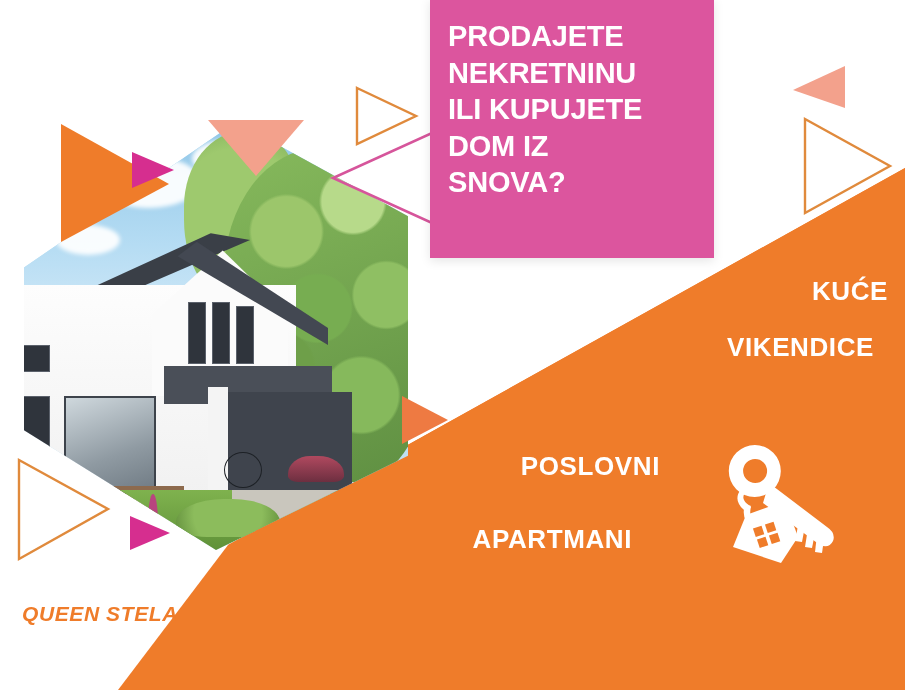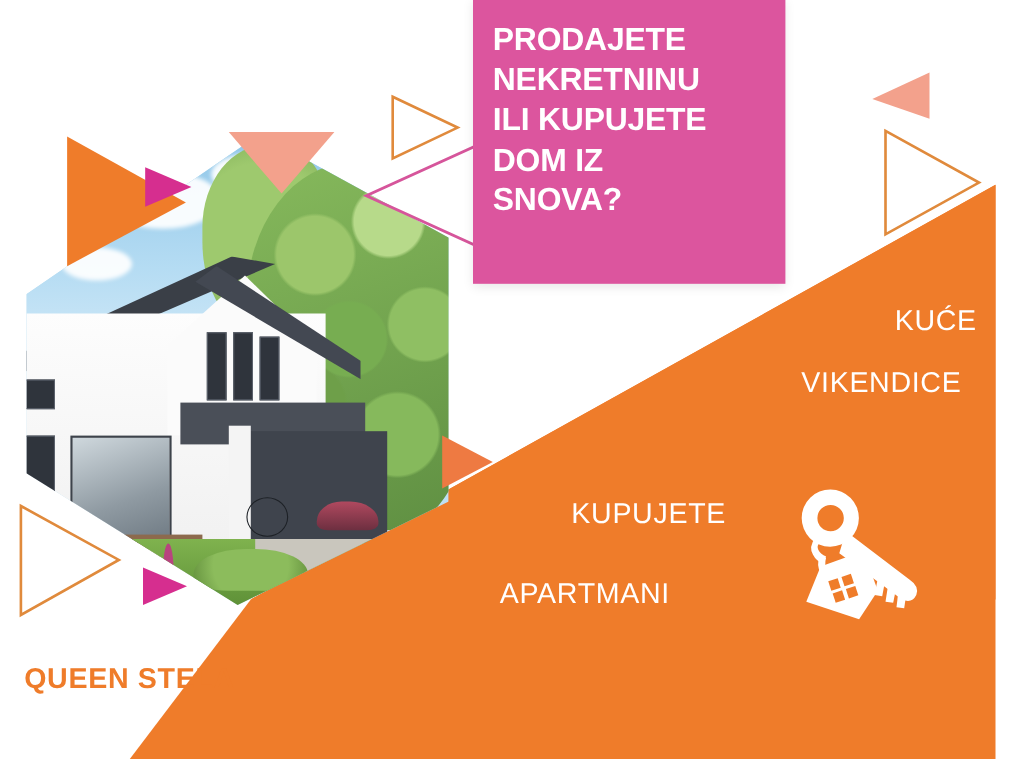--- a/index.html
+++ b/index.html
@@ -209,30 +209,30 @@
     font-weight: bold;
     line-height: 1.26;
     letter-spacing: -0.2px;
     white-space: pre-line;
   }
 
   
   .cat {
     position: absolute;
     color: #ffffff;
-    font-weight: normal;
+    font-weight: bold;
     font-size: 26px;
     letter-spacing: 0.6px;
     white-space: nowrap;
   }
   .cat-0 { right: 52px;  top: 276px; }
   .cat-1 { right: 66px;  top: 332px; margin-left: 36px; }
   .cat-2 { right: 172px; top: 391px; }
   .cat-3 { right: 280px; top: 451px; }
-  .cat-4 { right: 331px; top: 524px; margin-left: 16px; }
+  .cat-4 { right: 308px; top: 524px; margin-left: 16px; }
   .cat-5 { right: 50px;  top: 588px; }
 
   
   .key-icon {
     position: absolute;
     left: 703px;
     top: 435px;
     width: 150px;
     height: 130px;
   }
@@ -241,24 +241,25 @@
   .tri { position: absolute; }
 
   
   .logo {
     position: absolute;
     left: 22px;
     top: 603px;
   }
   .logo-main {
     color: #ef7c2a;
-    font-size: 26px;
+    font-size: 21px;
     font-weight: bold;
     letter-spacing: 0.6px;
     line-height: 1.05;
+    font-style: italic;
   }
   .logo-sub {
     color: #3b3b3b;
     font-size: 25px;
     font-weight: normal;
     letter-spacing: 0.2px;
     line-height: 1.2;
     margin-top: 2px;
   }
 </style>
@@ -359,21 +360,21 @@
   <div class="headline-box">
     <div class="headline-text">PRODAJETE
 NEKRETNINU
 ILI KUPUJETE
 DOM IZ
 SNOVA?</div>
   </div>
 
   <div class="cat cat-0">KUĆE</div>
   <div class="cat cat-1">VIKENDICE</div>
-  <div class="cat cat-3">KUPUJETE</div>
+  <div class="cat cat-3">POSLOVNI</div>
   <div class="cat cat-4">APARTMANI</div>
 
   <svg class="key-icon" viewBox="0 0 150 130">
     <g fill="#ffffff">
 
       <path d="M52 10
                a26 26 0 1 1 -0.4 52
                a26 26 0 0 1 0.4 -52
                Z
                M52 24

